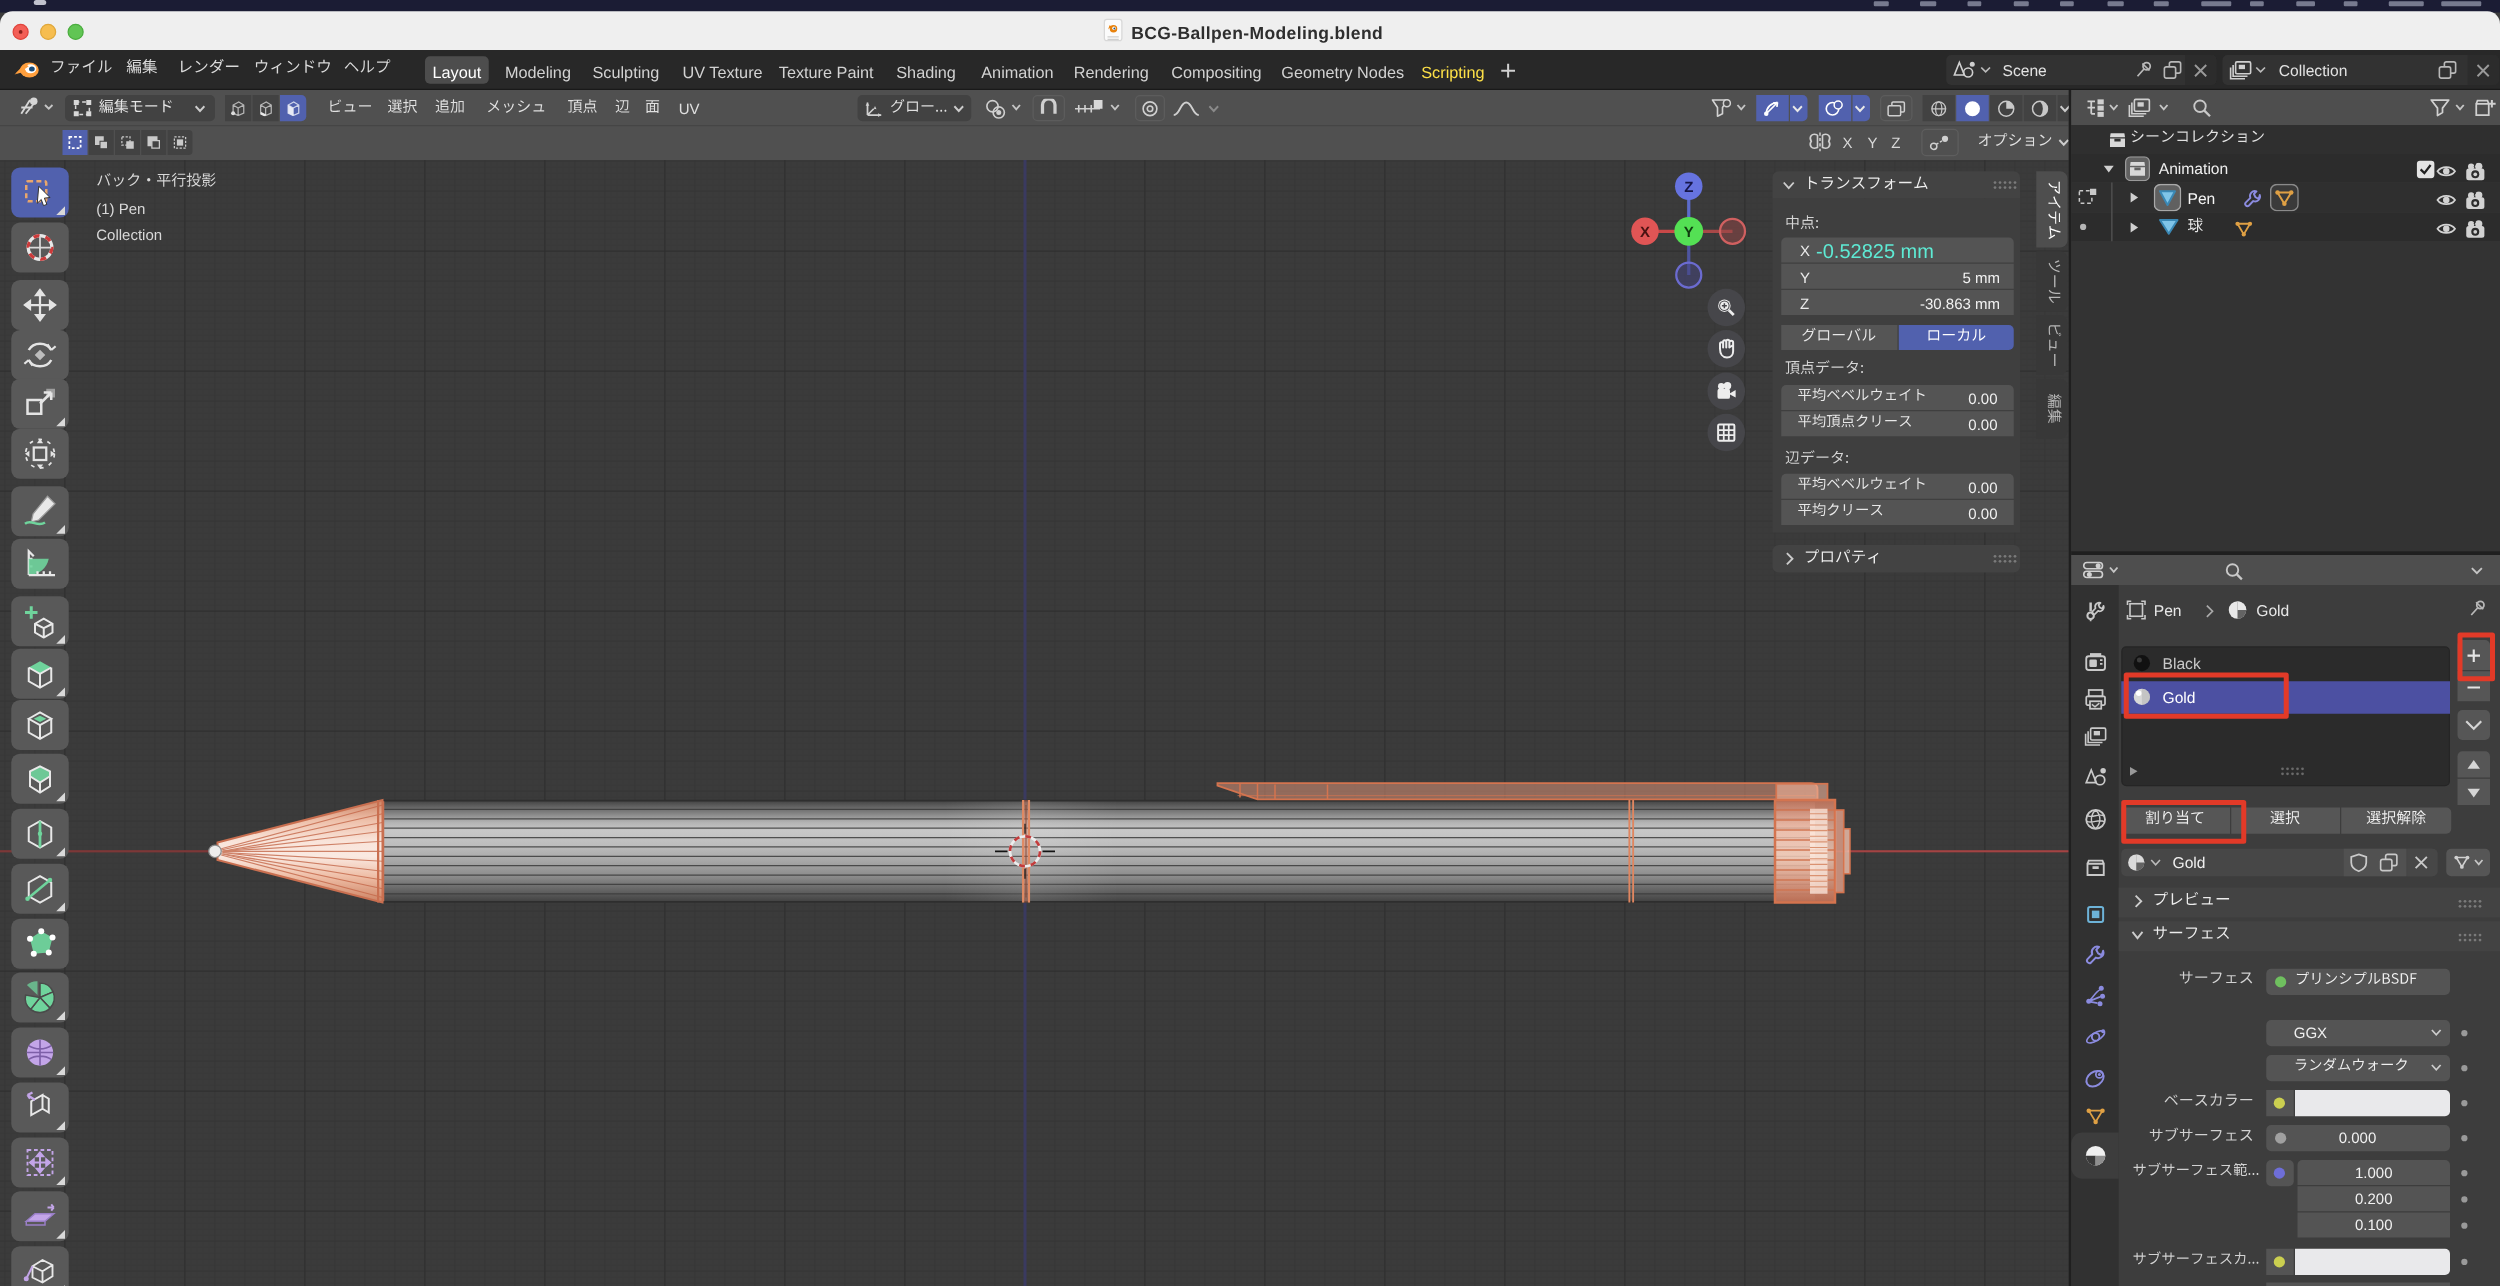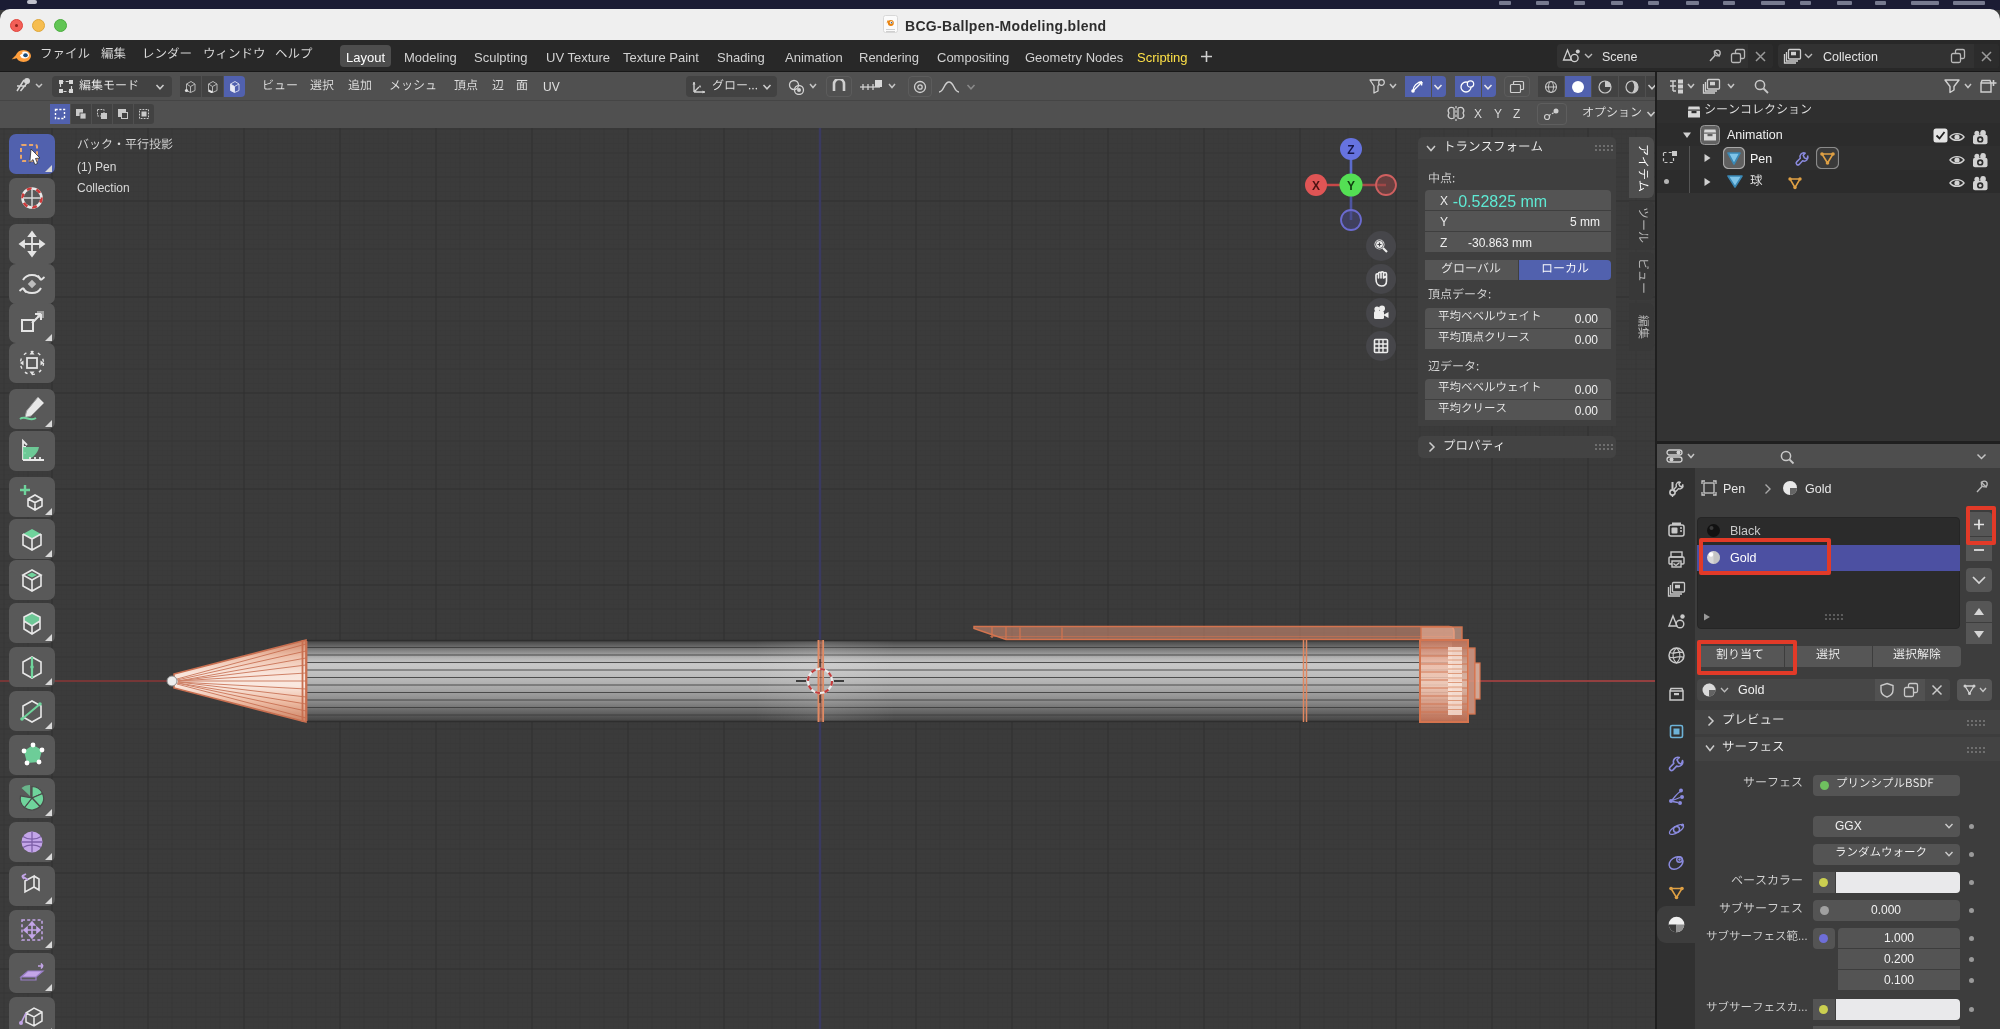--- a/index.html
+++ b/index.html
@@ -653,21 +653,21 @@
     <path transform="translate(0,9.36) scale(0.1200)" d="M46 -84V-66H10V-19H17V-25H46V8H54V-25H82V-19H90V-66H54V-84ZM17 -32V-59H46V-32ZM82 -32H54V-59H82Z M124 -46H176V-29H124ZM134 -13C135 -6 136 2 136 7L144 6C144 1 143 -7 141 -13ZM155 -13C158 -6 161 2 162 7L169 5C168 0 165 -8 162 -14ZM175 -14C180 -7 186 2 188 7L195 4C193 -1 187 -10 182 -16ZM118 -16C115 -8 110 0 104 5L111 8C116 3 122 -6 125 -14ZM117 -54V-22H184V-54H153V-66H191V-73H153V-84H146V-54Z M214 -39C218 -39 220 -42 220 -46C220 -50 218 -53 214 -53C210 -53 207 -50 207 -46C207 -42 210 -39 214 -39ZM214 1C218 1 220 -2 220 -6C220 -10 218 -13 214 -13C210 -13 207 -10 207 -6C207 -2 210 1 214 1Z" fill="#d5d5d5"></path>
   </svg>
 <div style="position:absolute;left:1425px;top:190px;width:186px;height:20px;background:#545454;border-radius:4px 4px 0 0px;"></div>
 <div style="position:absolute;left:1425px;top:211px;width:186px;height:20px;background:#545454;"></div>
 <div style="position:absolute;left:1425px;top:232px;width:186px;height:20px;background:#545454;border-radius:0 0 4px 4pxpx;"></div>
 <div style="position:absolute;top:194.0px;font-size:12px;line-height:15.6px;color:#eaeaea;font-weight:400;white-space:pre;left:1440.0px;">X</div>
 <div style="position:absolute;top:194.0px;font-size:16px;line-height:15.6px;color:#5eead4;font-weight:400;white-space:pre;left:1400.0px;width:200px;text-align:center;">-0.52825 mm</div>
 <div style="position:absolute;top:215.0px;font-size:12px;line-height:15.6px;color:#eaeaea;font-weight:400;white-space:pre;left:1440.0px;">Y</div>
 <div style="position:absolute;top:215.0px;font-size:12px;line-height:15.6px;color:#f2f2f2;font-weight:400;white-space:pre;left:1400.0px;width:200px;text-align:right;">5 mm</div>
 <div style="position:absolute;top:236.0px;font-size:12px;line-height:15.6px;color:#eaeaea;font-weight:400;white-space:pre;left:1440.0px;">Z</div>
-<div style="position:absolute;top:236.0px;font-size:12px;line-height:15.6px;color:#f2f2f2;font-weight:400;white-space:pre;left:1400.0px;width:200px;text-align:center;">-30.863 mm</div>
+<div style="position:absolute;top:236.0px;font-size:12px;line-height:15.6px;color:#f2f2f2;font-weight:400;white-space:pre;left:1400.0px;width:200px;text-align:right;">-30.863 mm</div>
 <div style="position:absolute;left:1425px;top:260px;width:93px;height:20px;background:#555555;border-radius:4px 0 0 4pxpx;"></div>
 <div style="position:absolute;left:1519px;top:260px;width:92px;height:20px;background:#5161ae;border-radius:0 4px 4px 0px;"></div>
 <svg style="position:absolute;left:1441.0px;top:263.0px;overflow:visible" width="60" height="16">
     <path transform="translate(0,9.36) scale(0.1200)" d="M76 -80 71 -78C74 -74 77 -68 79 -64L85 -66C83 -70 79 -76 76 -80ZM88 -84 82 -82C85 -78 88 -72 90 -68L96 -70C94 -74 90 -80 88 -84ZM50 -75 40 -78C40 -76 38 -72 37 -70C33 -61 23 -47 6 -36L13 -31C24 -39 32 -48 38 -56H72C70 -47 64 -34 56 -25C47 -14 34 -5 16 0L23 7C42 0 54 -9 63 -20C72 -31 78 -45 81 -55C81 -56 82 -59 83 -60L76 -64C75 -64 73 -63 70 -63H43L45 -67C46 -69 48 -73 50 -75Z M115 -68C115 -66 115 -63 115 -61C115 -57 115 -16 115 -12C115 -8 115 -1 114 1H123L123 -5H178L177 1H186C186 0 186 -8 186 -11C186 -15 186 -56 186 -61C186 -63 186 -66 186 -68C183 -68 179 -68 177 -68C172 -68 129 -68 124 -68C121 -68 118 -68 115 -68ZM123 -13V-60H178V-13Z M210 -43V-34C213 -34 219 -34 224 -34C232 -34 272 -34 279 -34C284 -34 288 -34 290 -34V-43C288 -43 284 -43 279 -43C272 -43 232 -43 224 -43C218 -43 213 -43 210 -43Z M376 -78 371 -76C374 -72 377 -66 379 -62L385 -64C383 -68 379 -74 376 -78ZM388 -82 382 -80C385 -76 388 -70 390 -66L396 -68C394 -72 390 -78 388 -82ZM322 -30C318 -22 313 -11 306 -3L315 1C320 -7 326 -18 330 -27C334 -37 337 -52 339 -58C339 -60 340 -63 340 -65L332 -67C330 -56 326 -40 322 -30ZM371 -34C375 -23 380 -10 382 0L391 -2C389 -11 383 -27 379 -37C375 -47 369 -61 365 -68L356 -66C361 -58 367 -44 371 -34Z M452 -2 458 2C458 2 460 1 461 0C473 -6 487 -16 495 -28L490 -34C483 -23 470 -14 461 -10C461 -13 461 -61 461 -68C461 -71 462 -74 462 -75H452C453 -74 453 -71 453 -68C453 -61 453 -12 453 -8C453 -6 453 -4 452 -2ZM407 -3 414 2C422 -4 429 -14 432 -25C435 -35 435 -56 435 -68C435 -70 435 -74 436 -75H426C427 -73 427 -70 427 -67C427 -56 427 -36 424 -27C421 -18 415 -9 407 -3Z" fill="#e8e8e8"></path>
   </svg>
 <svg style="position:absolute;left:1541.0px;top:263.0px;overflow:visible" width="48" height="16">
     <path transform="translate(0,9.36) scale(0.1200)" d="M15 -68C15 -66 15 -63 15 -61C15 -57 15 -16 15 -12C15 -8 15 -1 14 1H23L23 -5H78L77 1H86C86 0 86 -8 86 -11C86 -15 86 -56 86 -61C86 -63 86 -66 86 -68C83 -68 79 -68 77 -68C72 -68 29 -68 24 -68C21 -68 18 -68 15 -68ZM23 -13V-60H78V-13Z M110 -43V-34C113 -34 119 -34 124 -34C132 -34 172 -34 179 -34C184 -34 188 -34 190 -34V-43C188 -43 184 -43 179 -43C172 -43 132 -43 124 -43C118 -43 113 -43 110 -43Z M286 -58 280 -61C278 -60 276 -60 274 -60H250C250 -64 250 -67 250 -70C250 -73 250 -76 251 -79H241C242 -76 242 -73 242 -70C242 -67 242 -63 242 -60H224C220 -60 216 -60 213 -61V-52C216 -53 220 -53 224 -53H241C238 -32 231 -20 221 -11C218 -8 214 -5 211 -3L218 3C235 -9 245 -24 249 -53H277C277 -42 276 -17 272 -10C271 -7 269 -6 266 -6C262 -6 256 -7 251 -8L252 1C257 1 263 1 268 1C274 1 277 0 279 -5C283 -14 285 -43 285 -53C285 -54 285 -56 286 -58Z M352 -2 358 2C358 2 360 1 361 0C373 -6 387 -16 395 -28L390 -34C383 -23 370 -14 361 -10C361 -13 361 -61 361 -68C361 -71 362 -74 362 -75H352C353 -74 353 -71 353 -68C353 -61 353 -12 353 -8C353 -6 353 -4 352 -2ZM307 -3 314 2C322 -4 329 -14 332 -25C335 -35 335 -56 335 -68C335 -70 335 -74 336 -75H326C327 -73 327 -70 327 -67C327 -56 327 -36 324 -27C321 -18 315 -9 307 -3Z" fill="#ffffff"></path>
   </svg>
 <svg style="position:absolute;left:1428.0px;top:289.0px;overflow:visible" width="63" height="16">
     <path transform="translate(0,9.36) scale(0.1200)" d="M52 -42H85V-32H52ZM52 -27H85V-17H52ZM52 -57H85V-48H52ZM56 -9C50 -5 40 0 32 3C33 4 35 6 36 8C45 5 56 0 62 -5ZM72 -5C79 -1 88 4 92 8L98 4C93 0 84 -6 78 -9ZM4 -78V-70H20V-5C20 -3 19 -3 18 -2C16 -2 11 -2 5 -3C6 0 7 3 7 5C15 5 20 5 23 3C26 2 27 0 27 -5V-70H40V-78ZM44 -63V-11H92V-63H69L72 -73H96V-79H41V-73H63C63 -70 62 -66 61 -63Z M124 -46H176V-29H124ZM134 -13C135 -6 136 2 136 7L144 6C144 1 143 -7 141 -13ZM155 -13C158 -6 161 2 162 7L169 5C168 0 165 -8 162 -14ZM175 -14C180 -7 186 2 188 7L195 4C193 -1 187 -10 182 -16ZM118 -16C115 -8 110 0 104 5L111 8C116 3 122 -6 125 -14ZM117 -54V-22H184V-54H153V-66H191V-73H153V-84H146V-54Z M220 -73V-65C223 -65 226 -65 230 -65C235 -65 258 -65 264 -65C267 -65 270 -65 273 -65V-73C270 -73 267 -72 264 -72C258 -72 235 -72 229 -72C226 -72 223 -73 220 -73ZM278 -81 273 -79C276 -75 279 -69 281 -65L287 -68C285 -72 281 -78 278 -81ZM290 -85 284 -83C287 -79 290 -74 292 -69L298 -72C296 -75 292 -82 290 -85ZM208 -48V-40C211 -40 214 -40 217 -40H247C247 -30 246 -22 241 -15C237 -9 230 -3 222 0L230 6C238 1 246 -6 250 -12C254 -20 255 -29 255 -40H283C285 -40 288 -40 290 -40V-48C288 -48 285 -48 283 -48C277 -48 223 -48 217 -48C214 -48 211 -48 208 -48Z M310 -43V-34C313 -34 319 -34 324 -34C332 -34 372 -34 379 -34C384 -34 388 -34 390 -34V-43C388 -43 384 -43 379 -43C372 -43 332 -43 324 -43C318 -43 313 -43 310 -43Z M454 -78 444 -81C444 -79 442 -75 441 -74C437 -64 426 -49 409 -39L416 -34C427 -41 436 -51 442 -60H476C474 -52 469 -41 463 -32C456 -37 448 -42 442 -46L436 -40C442 -36 450 -31 457 -26C448 -16 436 -7 419 -2L426 4C443 -2 455 -11 464 -21C468 -18 472 -15 475 -12L481 -19C478 -21 474 -24 469 -28C477 -38 482 -50 485 -59C486 -60 486 -63 487 -64L481 -68C479 -67 477 -67 474 -67H447L449 -71C450 -72 452 -76 454 -78Z M514 -39C518 -39 520 -42 520 -46C520 -50 518 -53 514 -53C510 -53 507 -50 507 -46C507 -42 510 -39 514 -39ZM514 1C518 1 520 -2 520 -6C520 -10 518 -13 514 -13C510 -13 507 -10 507 -6C507 -2 510 1 514 1Z" fill="#d5d5d5"></path>

